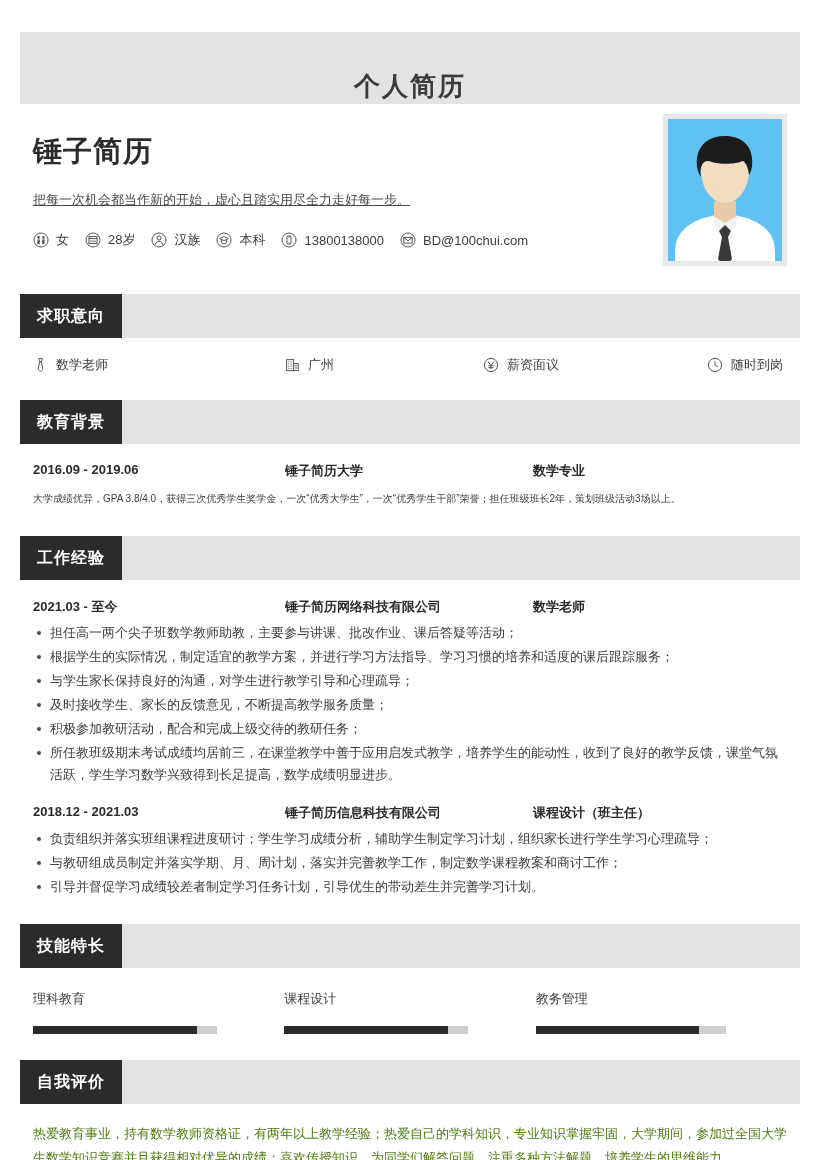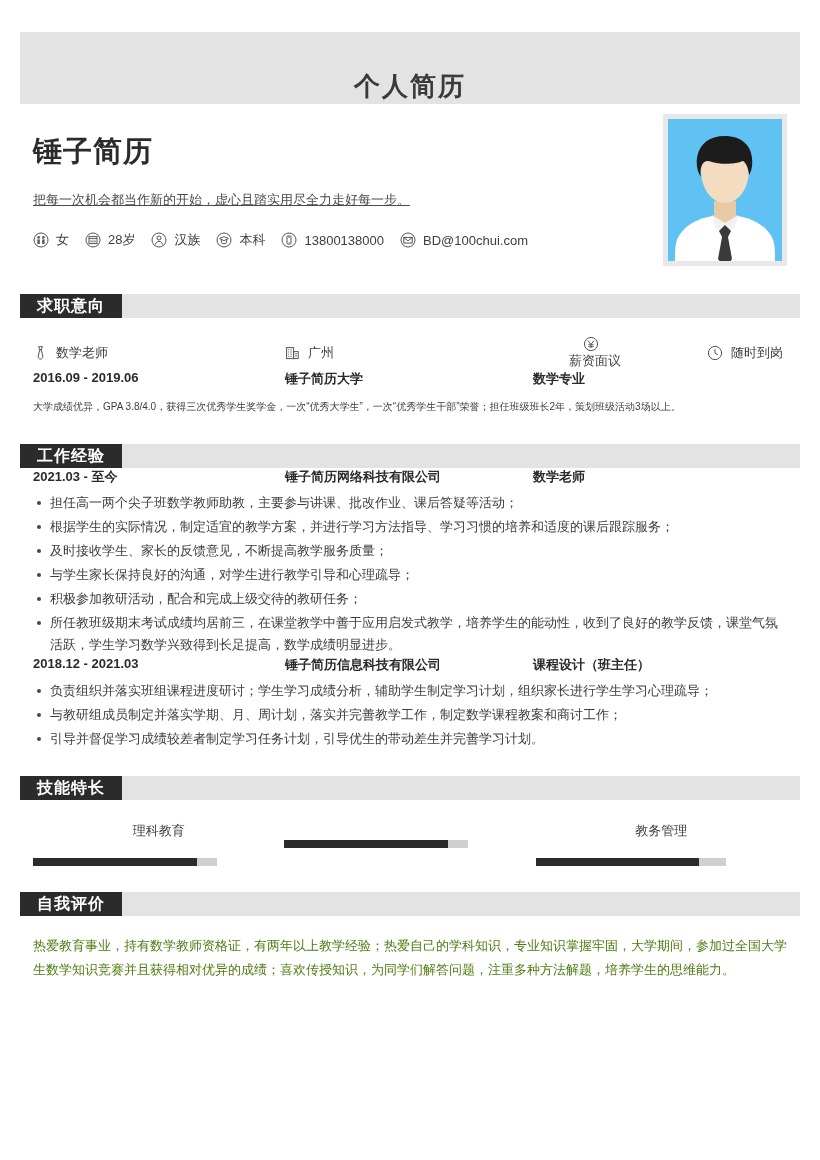--- a/index.html
+++ b/index.html
@@ -31,58 +31,58 @@
 
   .photo-frame {
     position: absolute; right: 13px; top: 10px;
     width: 124px; height: 152px;
     background: #ffffff; border: 5px solid #e8e8e8;
   }
   .photo-inner { width: 100%; height: 100%; overflow: hidden; position: relative; background: #5fc2f2; }
 
   
   .sec-head {
-    position: relative; height: 24px; background: #e3e3e3;
+    position: relative; height: 44px; background: #e3e3e3;
     display: flex; align-items: stretch; margin-top: 26px;
   }
   .sec-head .chip {
     background: #2b2b2b; color: #ffffff;
     font-size: 16px; font-weight: bold; letter-spacing: 1px;
     display: flex; align-items: center; padding: 0 17px;
     height: 100%;
   }
 
   
   .intent-row { display: flex; padding: 18px 13px 0 13px; }
   .intent-item { display: flex; align-items: center; font-size: 13px; color: #3d3d3d; }
   .intent-item .ic { margin-right: 8px; display: inline-flex; }
   .intent-item:nth-child(1) { width: 252px; }
   .intent-item:nth-child(2) { width: 198px; }
-  .intent-item:nth-child(3) { width: 224px; flex-direction: column; }
+  .intent-item:nth-child(3) { width: 224px; }
 
   
   .block { padding: 0 13px; }
-  .entry-head { display: flex; font-size: 13px; font-weight: bold; color: #2b2b2b; }
+  .entry-head { display: flex; font-size: 13px; font-weight: bold; color: #2b2b2b; margin-top: 18px; }
   .entry-head .c1 { width: 252px; }
   .entry-head .c2 { width: 248px; }
   .entry-head .c3 { flex: 1; }
   .entry-desc { font-size: 10px; line-height: 22px; color: #3d3d3d; margin-top: 8px; }
 
   ul.bullets { list-style: none; margin-top: 6px; }
   ul.bullets li {
     position: relative; padding-left: 17px;
     font-size: 13px; line-height: 22px; color: #3d3d3d; margin-top: 2px;
   }
   ul.bullets li::before {
     content: ""; position: absolute; left: 4px; top: 9px;
     width: 4px; height: 4px; border-radius: 50%; background: #4a4a4a;
   }
 
   
-  .skills { display: flex; padding: 22px 13px 0 13px; text-align: center; }
+  .skills { display: flex; padding: 22px 13px 0 13px; }
   .skill { width: 272px; }
   .skill .sk-name { font-size: 13px; color: #3d3d3d; }
   .skill .sk-track { margin-top: 18px; width: 184px; height: 8px; background: #cfcfcf; }
   .skill .sk-fill { height: 100%; background: #2b2b2b; }
   .skill:last-child .sk-track { width: 190px; }
 
   
   .selfeval { padding: 18px 13px 0 13px; font-size: 13px; line-height: 24px; color: #4d7c0f; }
 
   svg { display: block; }
@@ -233,20 +233,23 @@
       <span class="ic">
         <svg width="16" height="16" viewBox="0 0 16 16">
             <circle cx="8" cy="8" r="6.6" fill="none" stroke="#555" stroke-width="1"></circle>
             <path d="M8 4.2V8l2.8 1.8" fill="none" stroke="#555" stroke-width="1"></path>
           </svg>
       </span>
       <span>随时到岗</span>
     </div>
   </div>
 
+  <div class="sec-head">
+    <div class="chip">教育背景</div>
+  </div>
   <div class="block">
     <div class="entry-head">
       <div class="c1">2016.09 - 2019.06</div>
       <div class="c2">锤子简历大学</div>
       <div class="c3">数学专业</div>
     </div>
     <div class="entry-desc">大学成绩优异，GPA 3.8/4.0，获得三次优秀学生奖学金，一次“优秀大学生”，一次“优秀学生干部”荣誉；担任班级班长2年，策划班级活动3场以上。</div>
   </div>
 
   <div class="sec-head">
@@ -256,22 +259,22 @@
 
     <div>
       <div class="entry-head">
         <div class="c1">2021.03 - 至今</div>
         <div class="c2">锤子简历网络科技有限公司</div>
         <div class="c3">数学老师</div>
       </div>
       <ul class="bullets">
         <li>担任高一两个尖子班数学教师助教，主要参与讲课、批改作业、课后答疑等活动；</li>
         <li>根据学生的实际情况，制定适宜的教学方案，并进行学习方法指导、学习习惯的培养和适度的课后跟踪服务；</li>
+        <li>与学生家长保持良好的沟通，对学生进行教学引导和心理疏导；</li>
         <li>及时接收学生、家长的反馈意见，不断提高教学服务质量；</li>
-        <li>与学生家长保持良好的沟通，对学生进行教学引导和心理疏导；</li>
         <li>积极参加教研活动，配合和完成上级交待的教研任务；</li>
         <li>所任教班级期末考试成绩均居前三，在课堂教学中善于应用启发式教学，培养学生的能动性，收到了良好的教学反馈，课堂气氛活跃，学生学习数学兴致得到长足提高，数学成绩明显进步。</li>
       </ul>
     </div>
 
     <div>
       <div class="entry-head">
         <div class="c1">2018.12 - 2021.03</div>
         <div class="c2">锤子简历信息科技有限公司</div>
         <div class="c3">课程设计（班主任）</div>
@@ -289,20 +292,21 @@
     <div class="chip">技能特长</div>
   </div>
   <div class="skills">
     <div class="skill">
       <div class="sk-name">理科教育</div>
       <div class="sk-track">
         <div class="sk-fill" style="width: 89%;"></div>
       </div>
     </div>
     <div class="skill">
+      <div class="sk-name">课程设计</div>
       <div class="sk-track">
         <div class="sk-fill" style="width: 89%;"></div>
       </div>
     </div>
     <div class="skill">
       <div class="sk-name">教务管理</div>
       <div class="sk-track">
         <div class="sk-fill" style="width: 86%;"></div>
       </div>
     </div>

